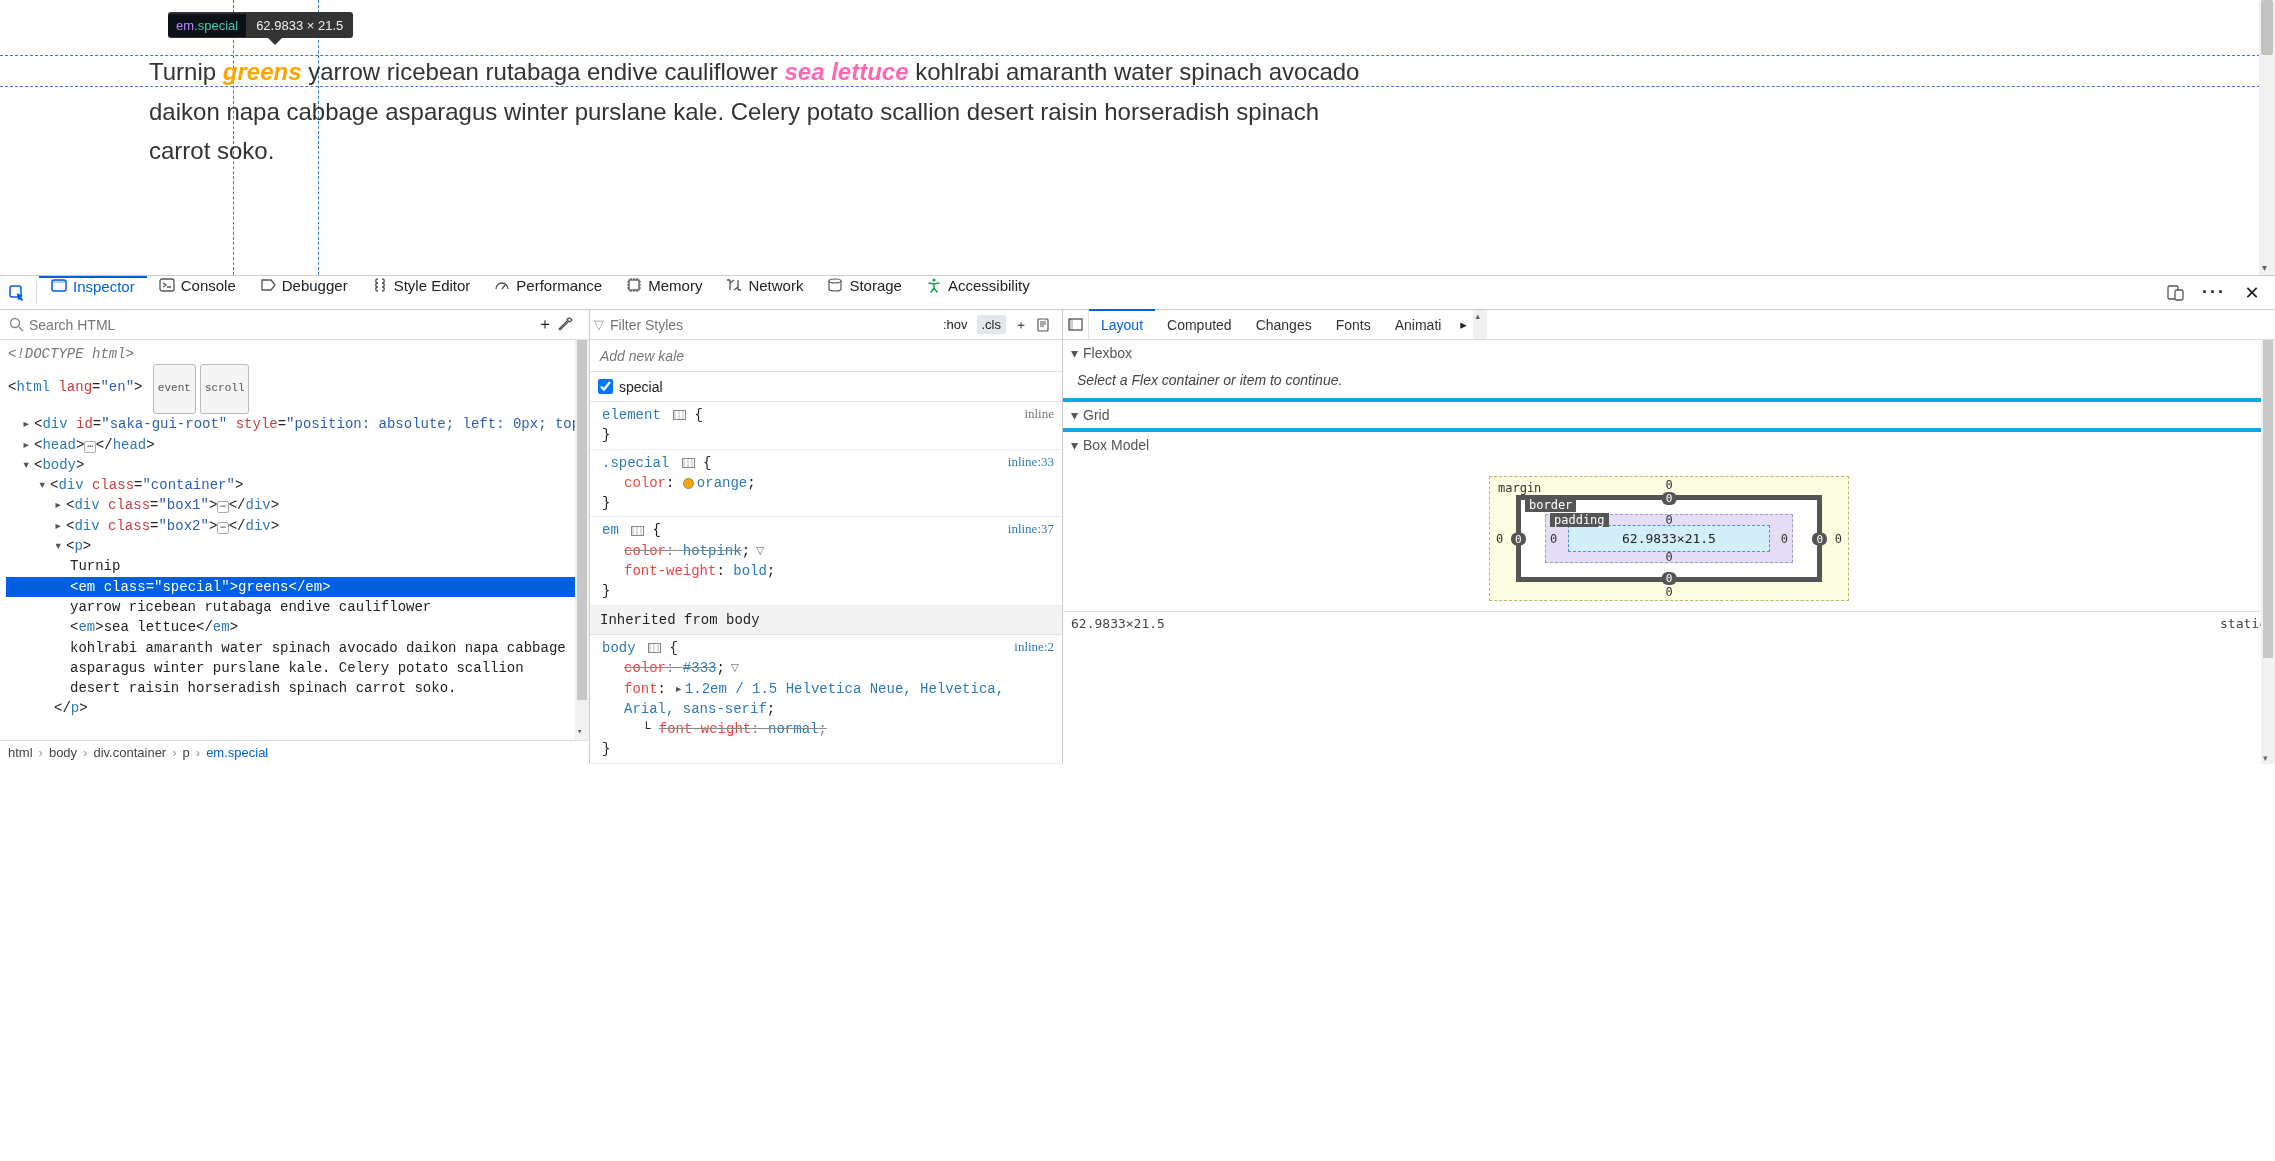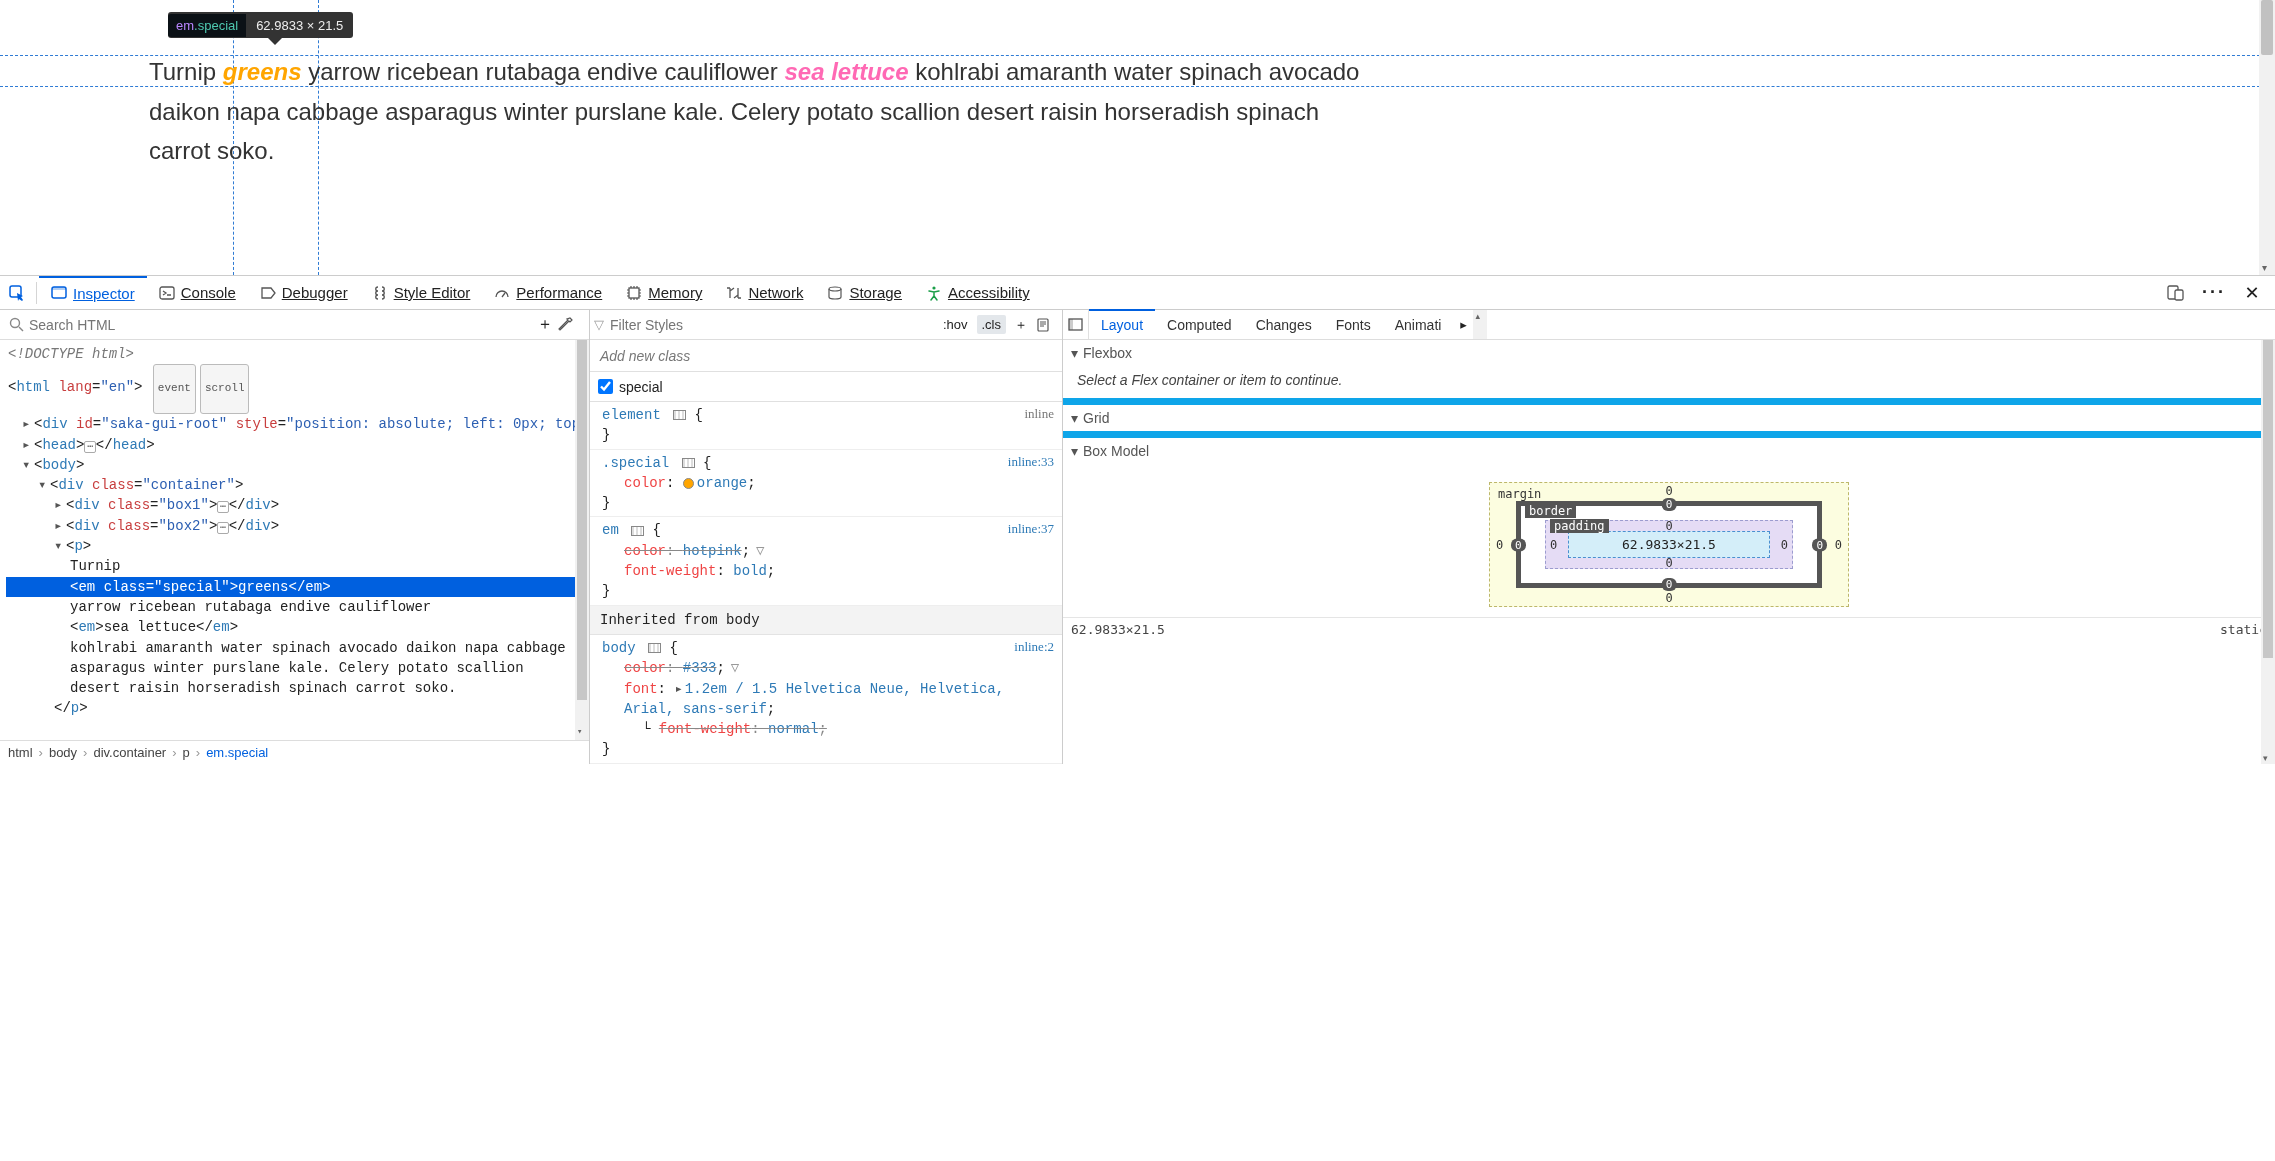--- a/index.html
+++ b/index.html
@@ -29,21 +29,21 @@
 .page-sb .thumb { position: absolute; right: 2px; top: 0; width: 12px; height: 55px; background: #c1c1c1; border-radius: 2px; }
 .page-sb .arrow-dn { position: absolute; bottom: 2px; left: 3px; font-size: 10px; color: #666; }
 
 
 .devtools { border-top: 1px solid #ccc; height: calc(100% - 275px); display: flex; flex-direction: column; }
 
 
 .tabbar { display: flex; align-items: center; height: 34px; border-bottom: 1px solid #ccc; }
 .tabbar .icon-btn { width: 34px; height: 32px; display: flex; align-items: center; justify-content: center; cursor: pointer; }
 .tabbar .sep { width: 1px; height: 22px; background: #d5d5d5; margin: 0 2px; }
-.tabbar .tab { display: flex; align-items: center; gap: 6px; padding: 0 12px; height: 32px; cursor: pointer; font-size: 15px; text-decoration: underline; }
+.tabbar .tab { display: flex; gap: 6px; padding: 0 12px; height: 32px; cursor: pointer; font-size: 15px; }
 .tabbar .tab.active { color: #0060df; border-top: 2px solid #0060df; margin-top: -1px; }
 .tabbar .right { margin-left: auto; display: flex; align-items: center; gap: 4px; padding-right: 6px; }
 .tab-icon { width: 16px; height: 16px; }
 
 
 .panels { flex: 1; display: flex; min-height: 0; }
 
 
 .html-panel { width: 590px; display: flex; flex-direction: column; border-right: 1px solid #ccc; }
 .html-toolbar { display: flex; align-items: center; height: 30px; border-bottom: 1px solid #ddd; padding: 0 5px; }
@@ -98,21 +98,21 @@
 
 .layout-panel { flex: 1; display: flex; flex-direction: column; }
 .layout-tabs { display: flex; align-items: center; height: 30px; border-bottom: 1px solid #ddd; }
 .layout-tabs .ltab { padding: 0 12px; font-size: 14px; cursor: pointer; color: #333; height: 30px; display: flex; align-items: center; }
 .layout-tabs .ltab.active { color: #0060df; border-top: 2px solid #0060df; margin-top: -1px; }
 .layout-tabs .side-ic { width: 26px; text-align: center; cursor: pointer; border-right: 1px solid #e0e0e0; height: 100%; display:flex; align-items:center; justify-content:center; }
 .layout-tabs .lmore { width: 20px; text-align: center; cursor: pointer; }
 .layout-tabs .lsb { position:relative; width:14px; align-self:stretch; background:#f1f1f1; }
 .layout-tabs .lsb .larr { position:absolute; top:1px; left:2px; font-size:9px; color:#666; }
 .layout-body { position: relative; flex: 1; overflow: hidden; padding: 0; font-size: 14px; }
-.sect { border-bottom: 7px solid #0ea5e9; }
+.sect { border-bottom: 4px solid #0ea5e9; }
 .sect-h { padding: 5px 8px; color: #555; cursor: pointer; font-size:14px; }
 .sect-h .tw { display: inline-block; width: 12px; }
 .sect-c { padding: 6px 14px 10px; color: #444; font-style: italic; }
 
 
 .bm-wrap { padding: 18px 24px 10px; }
 .bm { position: relative; width: 360px; margin: 0 auto; }
 .bm-margin { border: 1.5px dashed #bdb76b; background: #fcfde0; padding: 18px 26px; position: relative; }
 .bm-border { border: 5px solid #555; background: #fff; padding: 14px 24px; position: relative; }
 .bm-padding { border: 1.5px dashed #9c9ccf; background: #e5dcf5; padding: 10px 22px; position: relative; }
@@ -297,21 +297,21 @@
         <span class="btn">:hov</span>
         <span class="btn active">.cls</span>
         <span class="pad">＋</span>
         <span class="pad">
             <svg width="14" height="14" viewBox="0 0 14 14">
               <rect x="2" y="1" width="10" height="12" rx="1" fill="none" stroke="#555" stroke-width="1.2"></rect>
               <path d="M4 4h6M4 6h6M4 8h4" stroke="#555"></path>
             </svg>
           </span>
       </div>
-      <div class="class-row">Add new class</div>
+      <div class="class-row">Add new kale</div>
       <div class="chk-row">
         <input type="checkbox" checked="" style="">
         <span>special</span>
       </div>
       <div class="rules">
         <div class="rule">
           <div class="src">inline</div>
           <div><span class="sel">element</span> <span class="flex-ic"></span> {</div>
           <div>}</div>
         </div>

